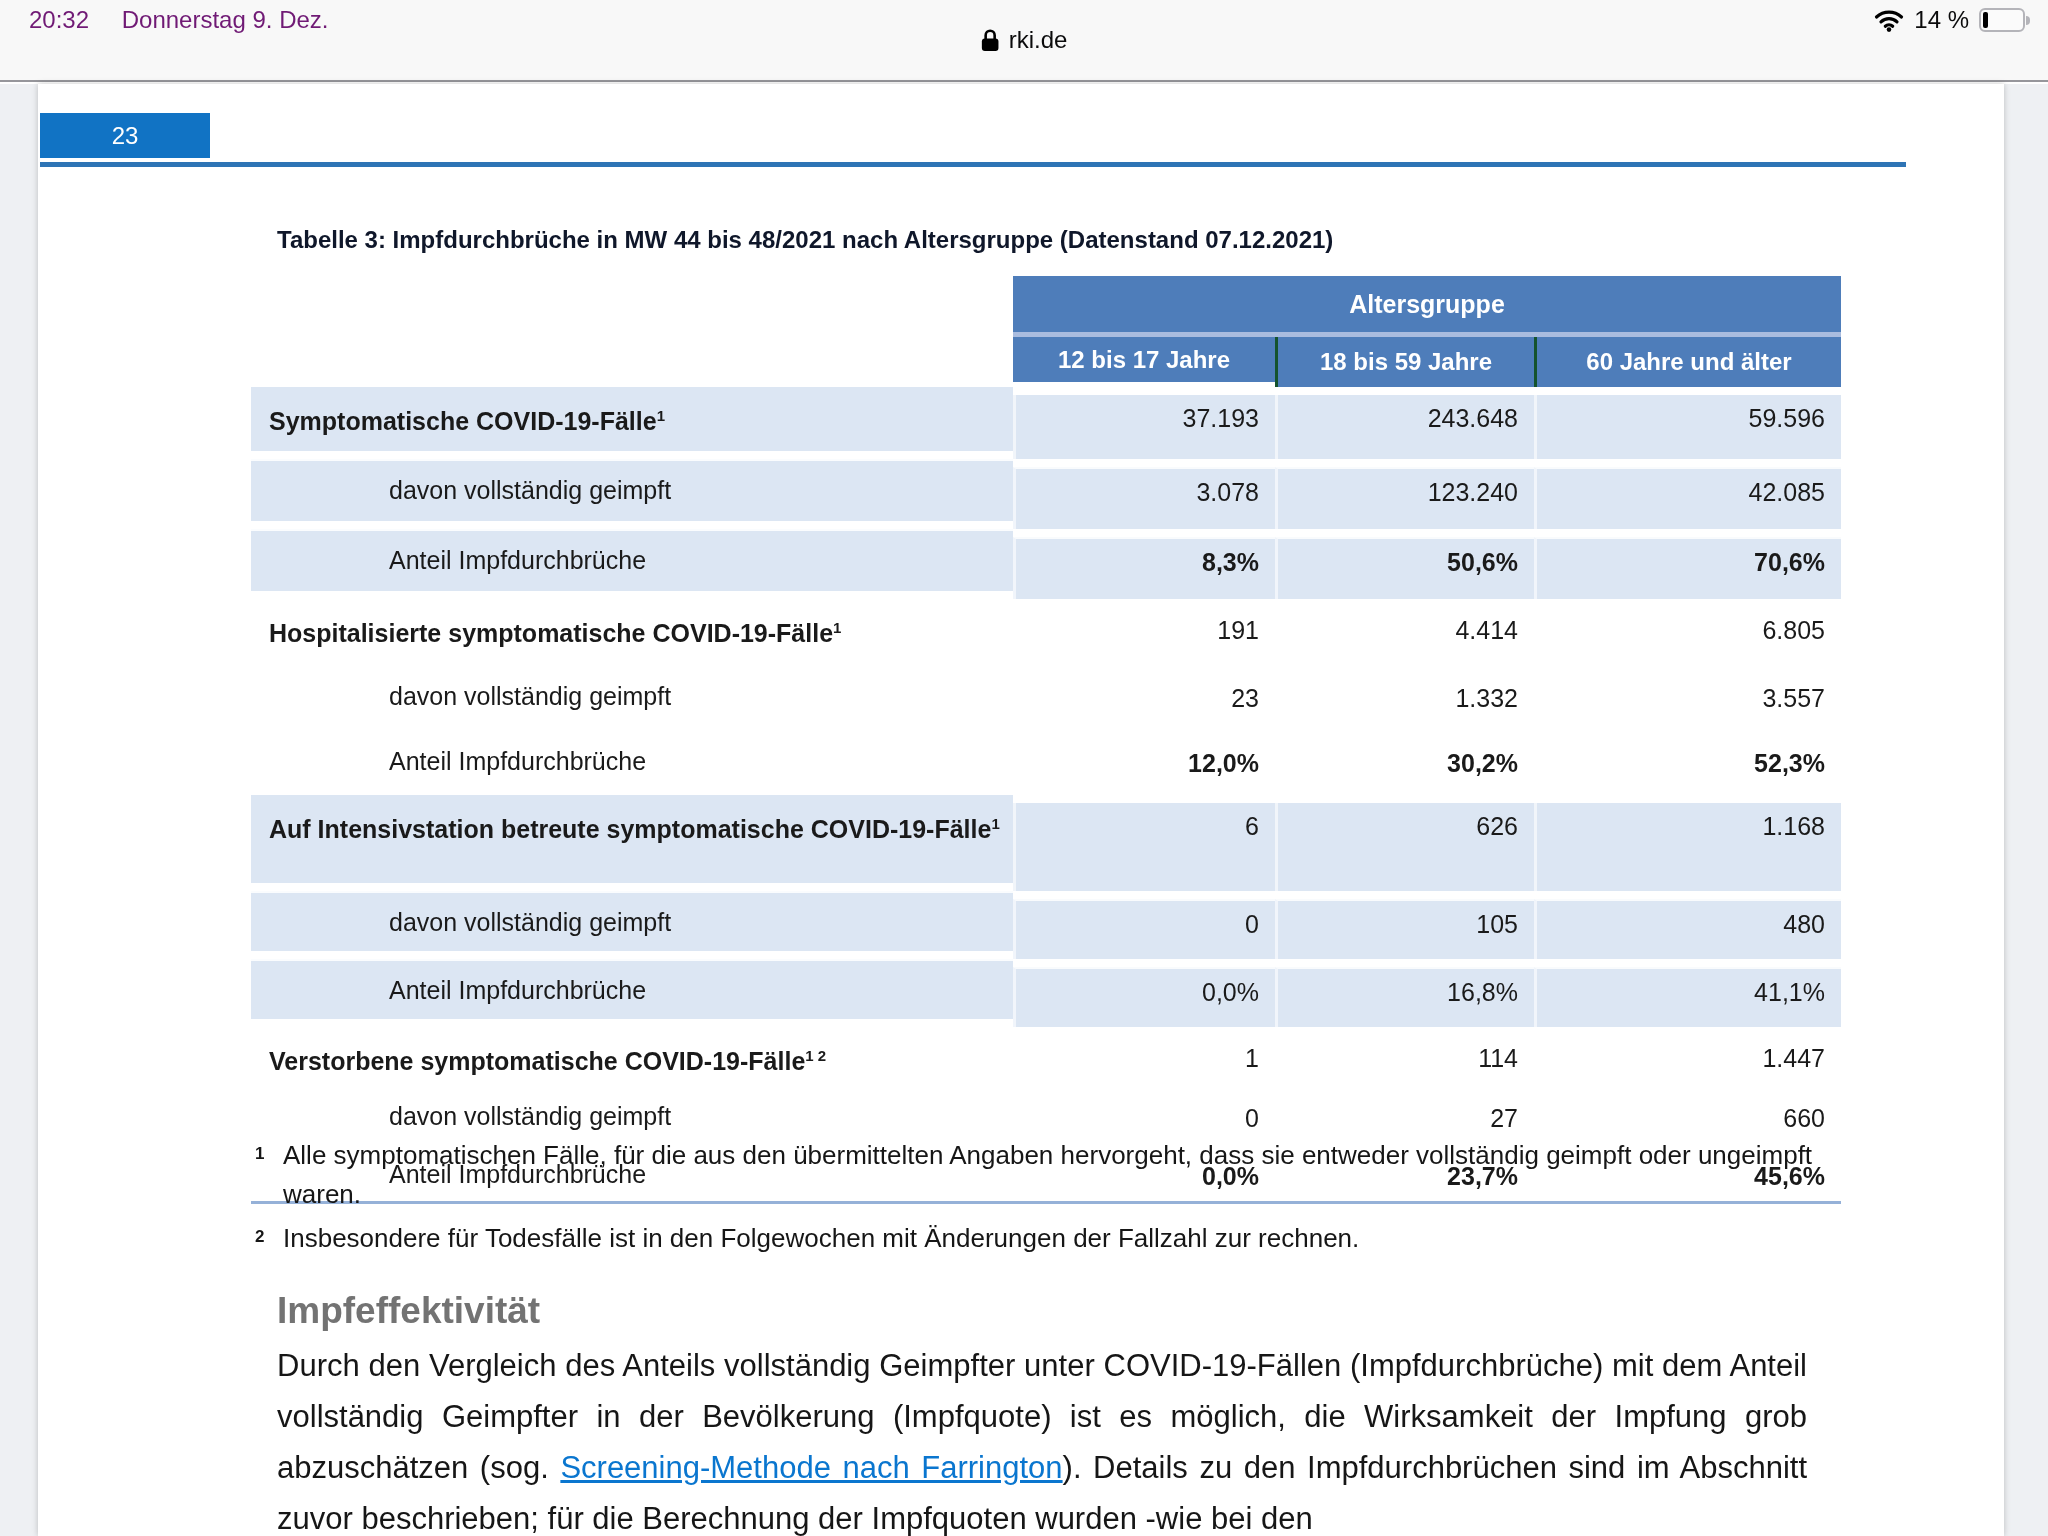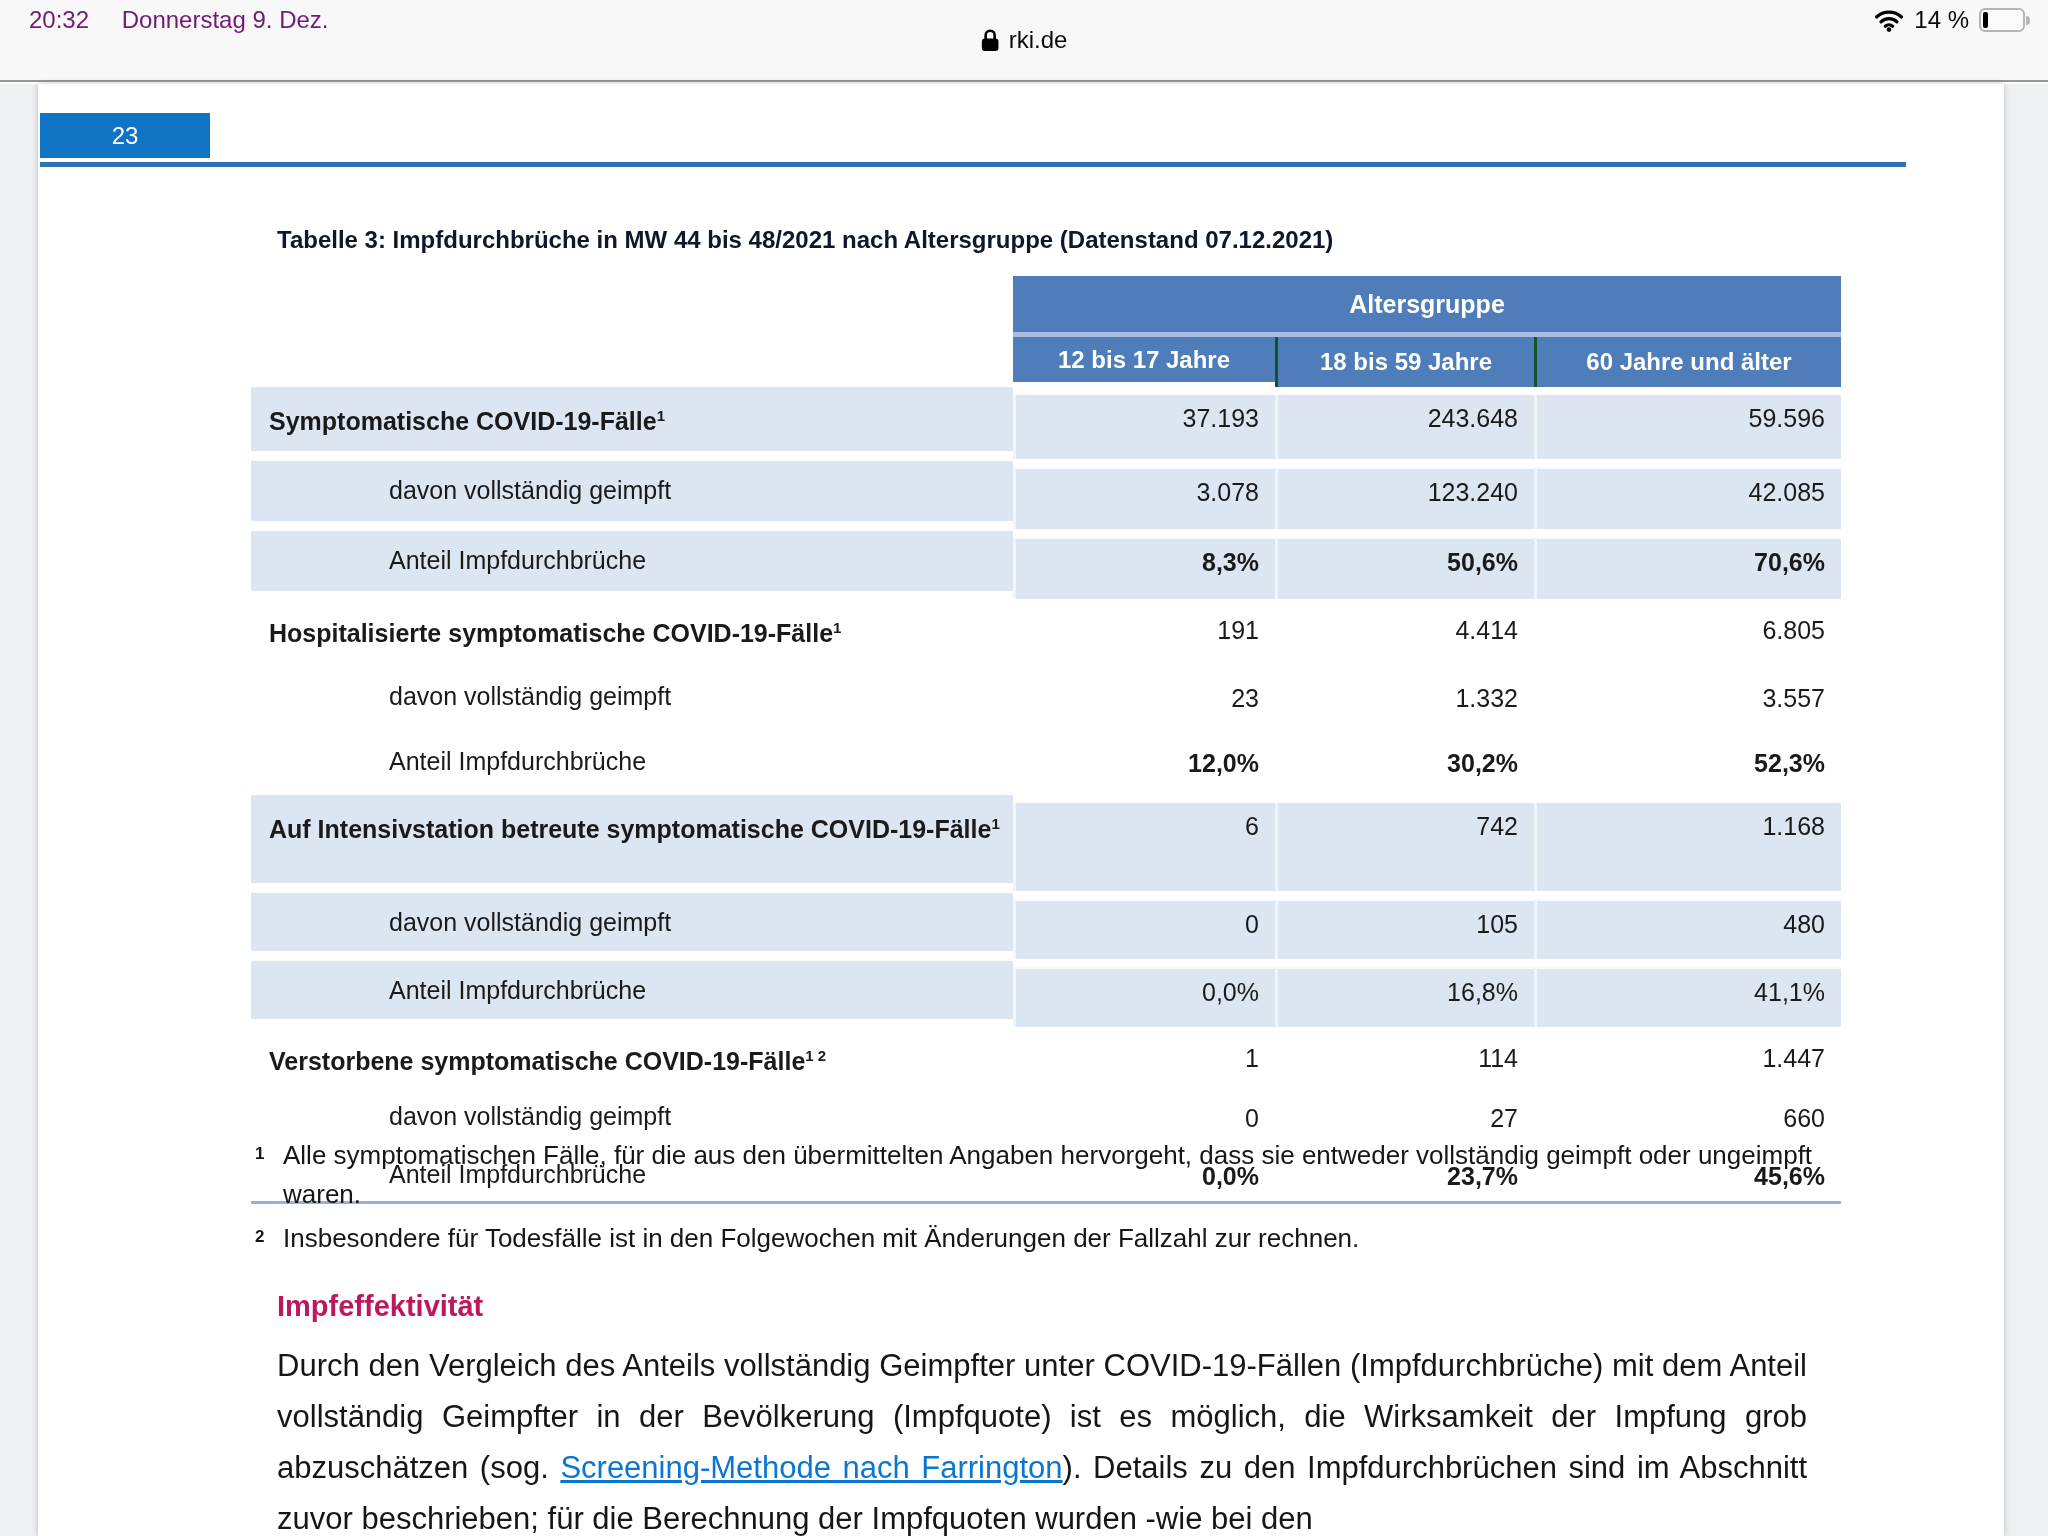--- a/index.html
+++ b/index.html
@@ -74,21 +74,21 @@
   .value-cell.boldv{font-weight:bold;}
   .shaded{background:#dce6f3;}
   .sep{border-top:2px solid rgba(255,255,255,0.85);}
   .label-cell sup, .value-cell sup{font-size:15px;vertical-align:super;}
 
   
   .footnotes{position:absolute;left:213px;top:1052px;width:1580px;}
   .footnote{position:relative;padding-left:32px;font-size:26px;line-height:39px;color:#161616;margin-bottom:5px;}
   .footnote sup{position:absolute;left:4px;top:-2px;font-size:17px;font-weight:bold;}
 
-  .section-heading{position:absolute;left:239px;top:1206px;font-size:29px;font-weight:bold;color:#be185d;}
+  .section-heading{position:absolute;left:239px;top:1206px;font-size:37px;font-weight:bold;color:#737373;}
   .paragraph{
     position:absolute;left:239px;top:1256px;width:1530px;margin:0;
     font-size:31px;line-height:51px;text-align:justify;color:#161616;
   }
   .doclink{color:#0a76cf;text-decoration:underline;cursor:pointer;}
 </style>
 </head>
 <body>
 
 <div class="chrome">
@@ -156,21 +156,21 @@
         <div class="cell label-cell sub sep" style="height: 57px;"><span>davon vollständig geimpft</span></div>
         <div class="cell value-cell sep" style="height: 57px;">23</div>
         <div class="cell value-cell sep" style="height: 57px;">1.332</div>
         <div class="cell value-cell sep" style="height: 57px;">3.557</div>
         <div class="cell label-cell sub sep" style="height: 57px;"><span>Anteil Impfdurchbrüche</span></div>
         <div class="cell value-cell boldv sep" style="height: 57px;">12,0%</div>
         <div class="cell value-cell boldv sep" style="height: 57px;">30,2%</div>
         <div class="cell value-cell boldv sep" style="height: 57px;">52,3%</div>
         <div class="cell label-cell category shaded" style="height: 88px;"><span>Auf Intensivstation betreute symptomatische COVID-19-Fälle</span><sup>1</sup></div>
         <div class="cell value-cell shaded" style="height: 88px;">6</div>
-        <div class="cell value-cell shaded" style="height: 88px;">742</div>
+        <div class="cell value-cell shaded" style="height: 88px;">626</div>
         <div class="cell value-cell shaded" style="height: 88px;">1.168</div>
         <div class="cell label-cell sub shaded sep" style="height: 60px;"><span>davon vollständig geimpft</span></div>
         <div class="cell value-cell shaded sep" style="height: 60px;">0</div>
         <div class="cell value-cell shaded sep" style="height: 60px;">105</div>
         <div class="cell value-cell shaded sep" style="height: 60px;">480</div>
         <div class="cell label-cell sub shaded sep" style="height: 60px;"><span>Anteil Impfdurchbrüche</span></div>
         <div class="cell value-cell shaded sep" style="height: 60px;">0,0%</div>
         <div class="cell value-cell shaded sep" style="height: 60px;">16,8%</div>
         <div class="cell value-cell shaded sep" style="height: 60px;">41,1%</div>
         <div class="cell label-cell category" style="height: 50px;"><span>Verstorbene symptomatische COVID-19-Fälle</span><sup>1 2</sup></div>

